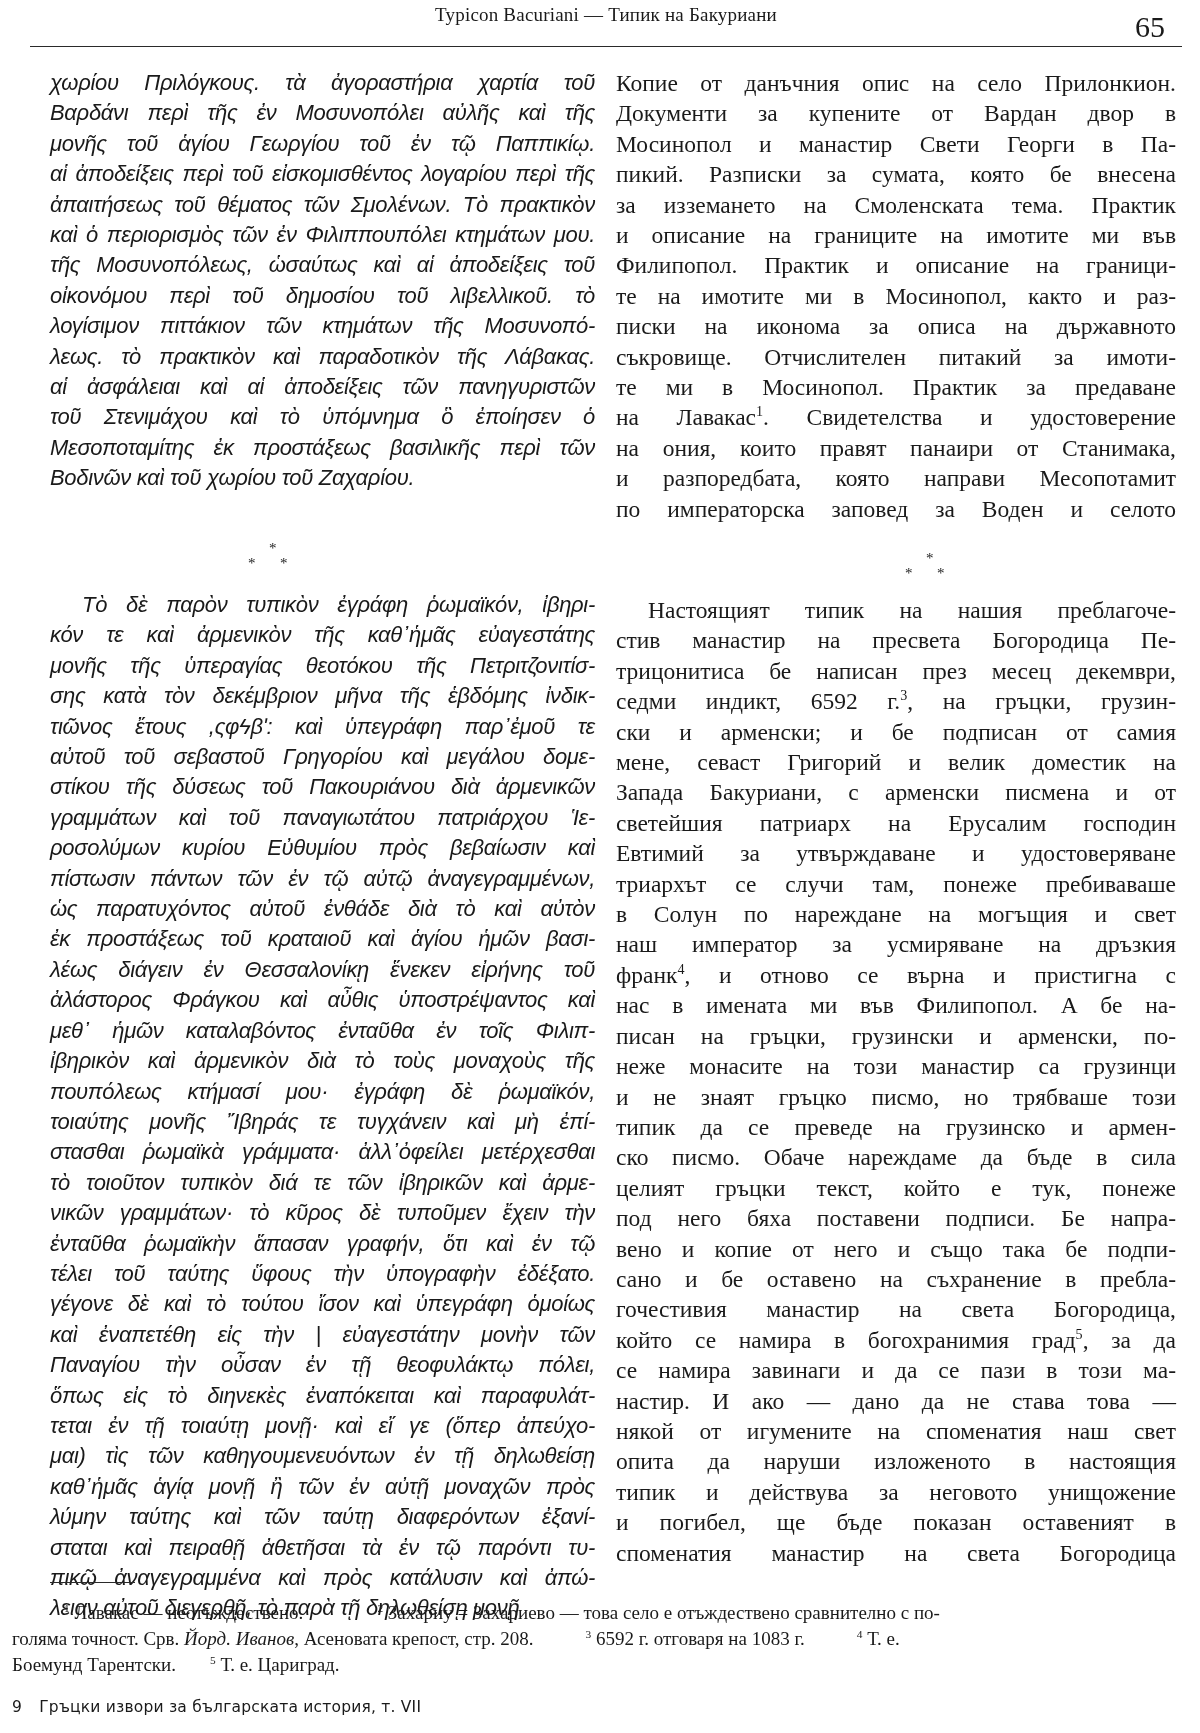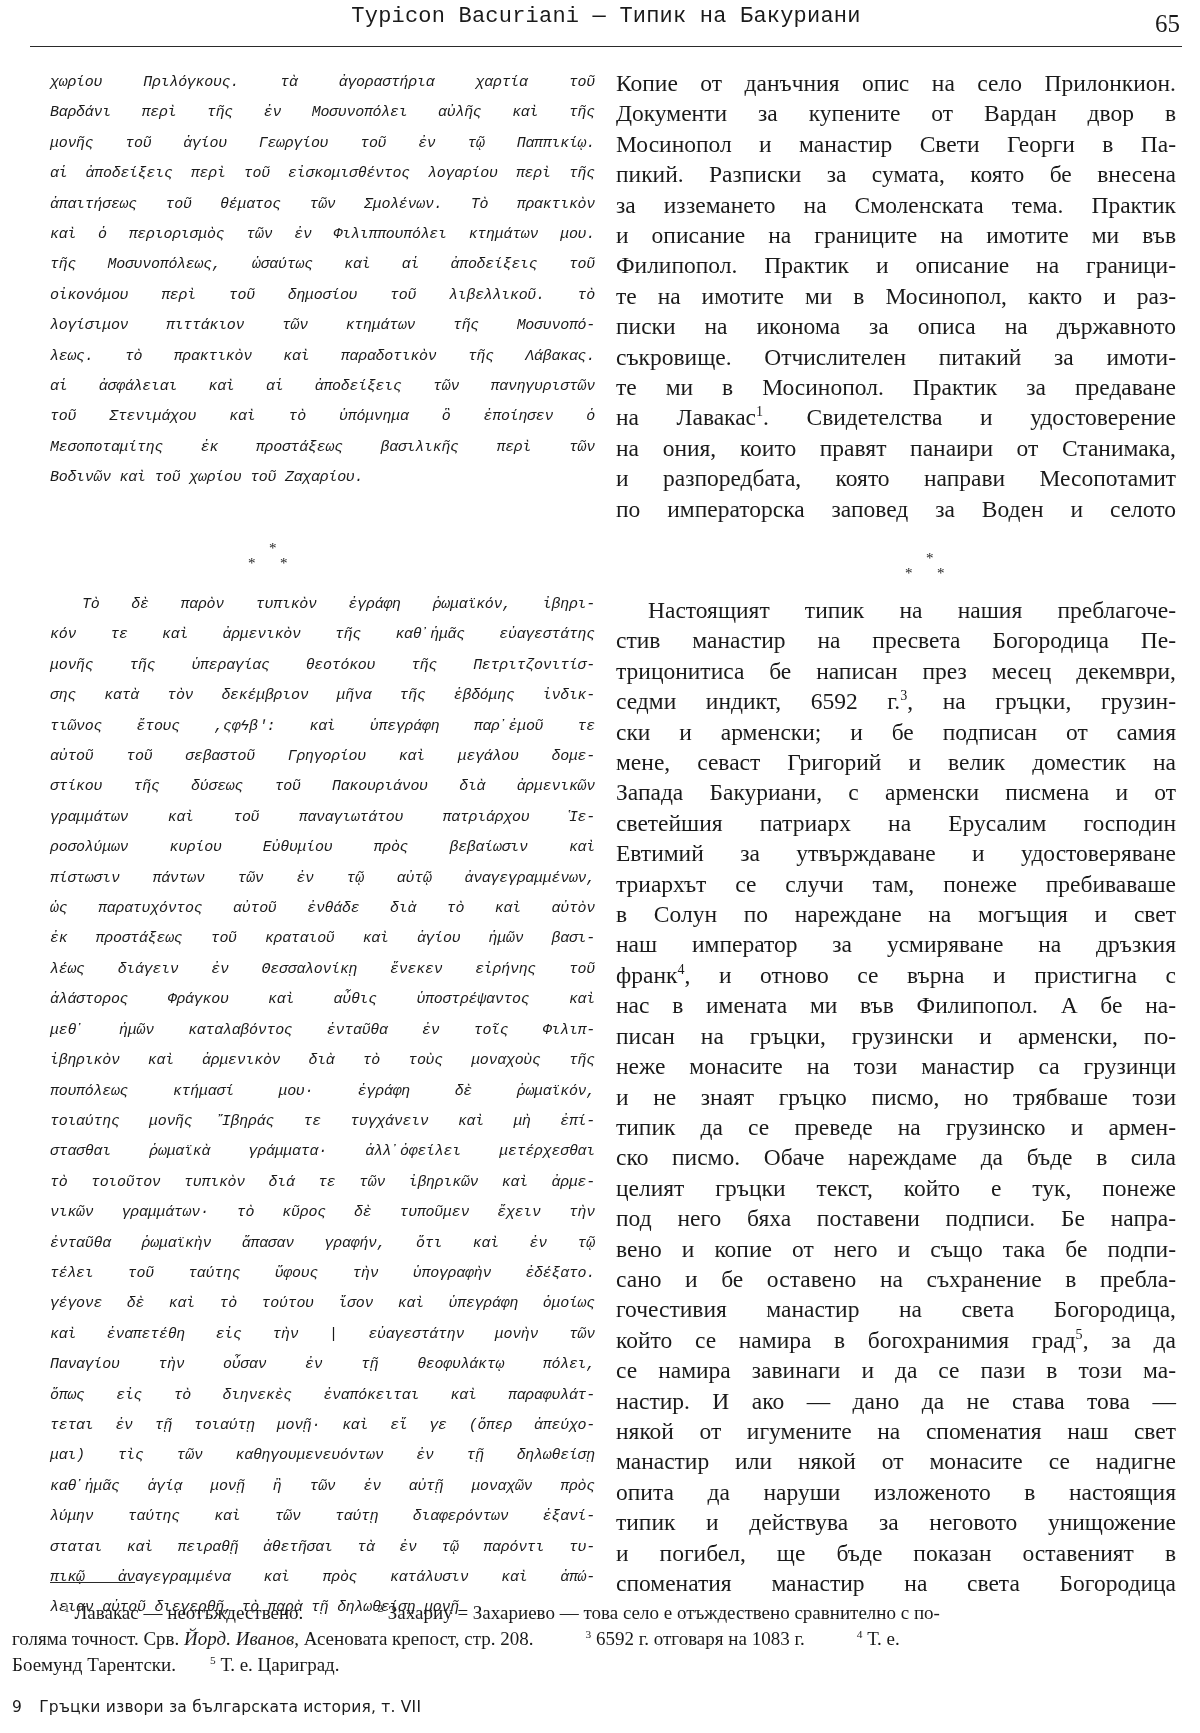--- a/index.html
+++ b/index.html
@@ -7,33 +7,33 @@
     width: 1200px; height: 1733px; position: relative; overflow: hidden;
     color: #1a1a1a;
     font-family: "Liberation Serif", "DejaVu Serif", serif;
   }
   .running-head {
     position: absolute; left: 30px; right: 18px; top: 0; height: 46px;
     border-bottom: 1.5px solid #2a2a2a;
   }
   .running-title {
     position: absolute; left: 0; right: 0; top: 4px; text-align: center;
-    font-size: 22px; letter-spacing: 0.2px; font-family: Liberation Mono, monospace;
+    font-size: 19px; letter-spacing: 0.2px;
   }
   .page-number {
-    position: absolute; right: 2px; top: 10px; font-size: 25px;
+    position: absolute; right: 17px; top: 10px; font-size: 30px;
   }
   .col {
     position: absolute; line-height: 30.4px; white-space: nowrap;
   }
   .col .line { display: block; text-align: justify; text-align-last: justify; }
   .col .line.last { text-align-last: left; }
   .greek {
-    left: 50px; width: 545px; font-style: italic; font-size: 15px;
-    font-family: Liberation Mono, monospace;
+    left: 50px; width: 545px; font-style: italic; font-size: 22px;
+    font-family: Liberation Sans, sans-serif;
     letter-spacing: -0.3px;
   }
   .bulg {
     left: 616px; width: 560px; font-size: 23.5px;
     font-family: "Liberation Serif", "DejaVu Serif", serif;
   }
   .top-greek { top: 68px; }
   .top-bulg { top: 68px; }
   .bot-greek { top: 590px; }
   .bot-bulg { top: 595px; }
@@ -179,21 +179,20 @@
     <span class="line"><span>ско писмо. Обаче нареждаме да бъде в сила</span></span>
     <span class="line"><span>целият гръцки текст, който е тук, понеже</span></span>
     <span class="line"><span>под него бяха поставени подписи. Бе напра-</span></span>
     <span class="line"><span>вено и копие от него и също така бе подпи-</span></span>
     <span class="line"><span>сано и бе оставено на съхранение в пребла-</span></span>
     <span class="line"><span>гочестивия манастир на света Богородица,</span></span>
     <span class="line"><span>който се намира в богохранимия град</span><sup>5</sup><span>, за да</span></span>
     <span class="line"><span>се намира завинаги и да се пази в този ма-</span></span>
     <span class="line"><span>настир. И ако — дано да не става това —</span></span>
     <span class="line"><span>някой от игумените на споменатия наш свет</span></span>
-    <span class="line"><span>манастир или някой от монасите се надигне</span></span>
     <span class="line"><span>опита да наруши изложеното в настоящия</span></span>
     <span class="line"><span>типик и действува за неговото унищожение</span></span>
     <span class="line"><span>и погибел, ще бъде показан оставеният в</span></span>
     <span class="line"><span>споменатия манастир на света Богородица</span></span>
   </div>
 
 <div class="footnote-rule"></div>
 <div class="footnotes">
   <span class="fline fn-indent">
     <sup>1</sup>

